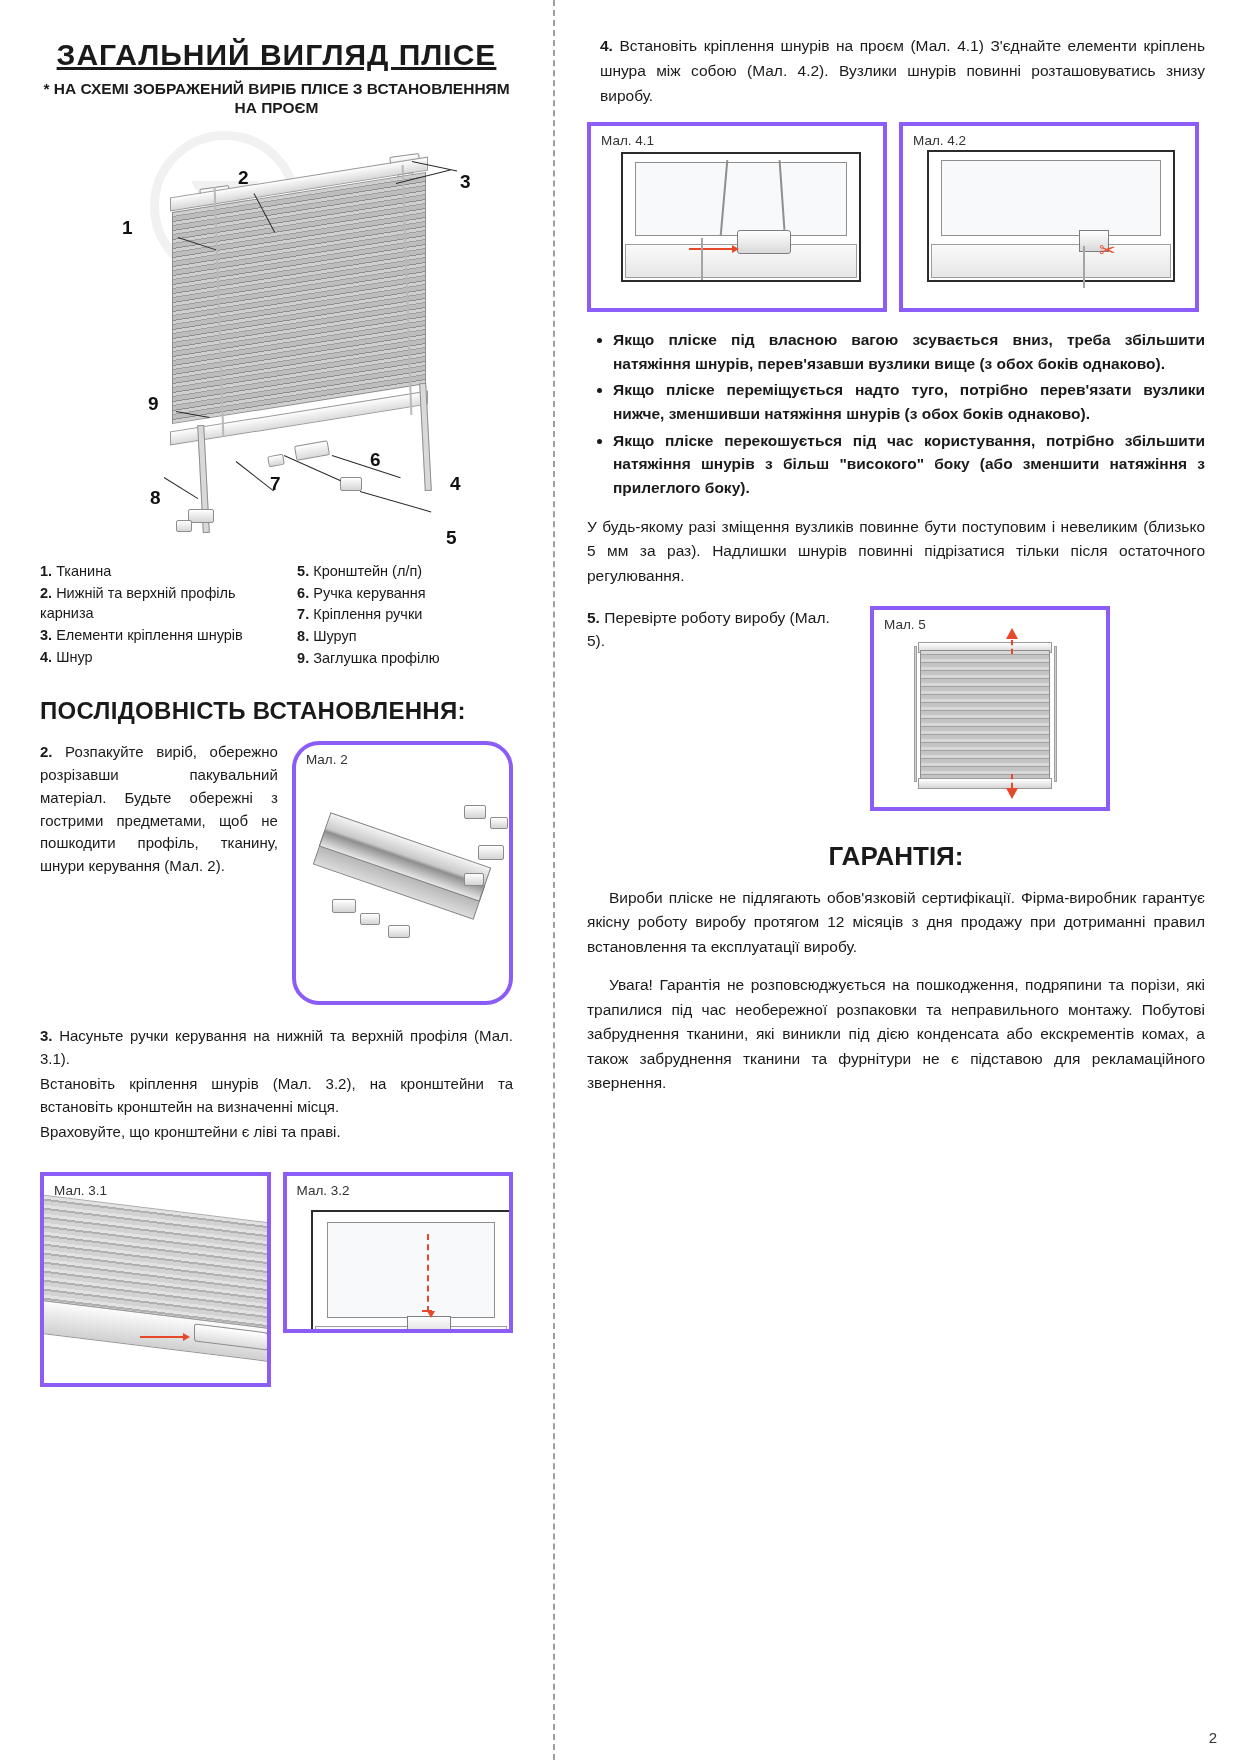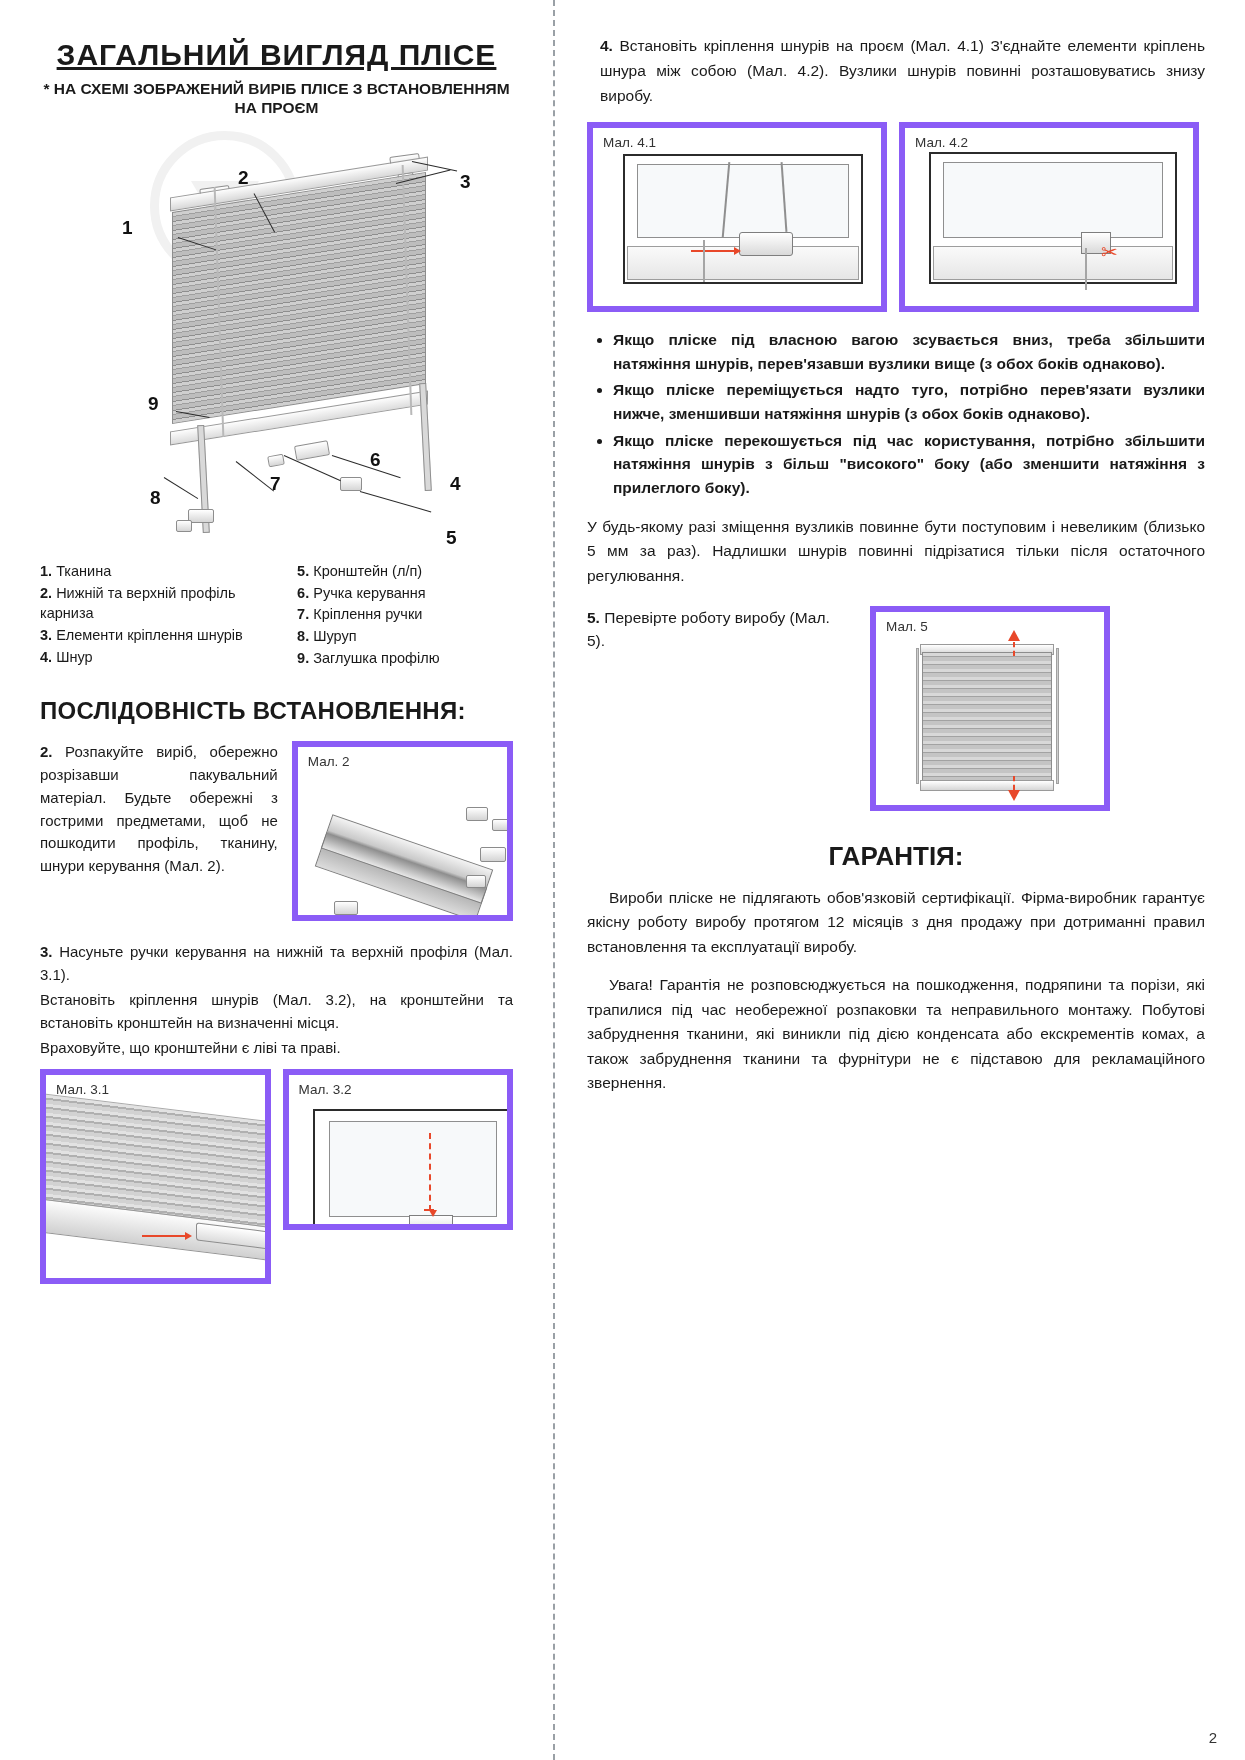--- a/index.html
+++ b/index.html
@@ -194,32 +194,32 @@
     align-items: flex-start;
   }
   .step2 .txt {
     width: 250px;
     font-size: 15px;
     line-height: 1.52;
     text-align: justify;
   }
   .step2 .txt b { font-weight: bold; }
   .figbox {
-    border: 6px solid #8b5cf6;
+    border: 4px solid #8b5cf6;
     position: relative;
     background: #fff;
     overflow: hidden;
   }
   .figbox .cap {
     position: absolute;
     top: 7px; left: 10px;
     font-size: 13.5px;
     color: #333;
   }
-  .fig2 { width: 232px; height: 180px; }
+  .fig2 { width: 232px; height: 264px; border-radius: 27px; }
 
   .pack-wrap {
     position: absolute;
     left: 18px; top: 42px;
     width: 200px; height: 160px;
   }
   .pack-bar {
     position: absolute;
     left: 6px; top: 52px;
     width: 170px; height: 36px;
@@ -243,21 +243,21 @@
     font-size: 15px;
     line-height: 1.5;
     margin-top: 20px;
     text-align: justify;
   }
   .step3 p { margin: 0 0 3px 0; }
 
   .two-figs {
     display: flex;
     gap: 12px;
-    margin-top: 9px;
+    margin-top: 28px;
   }
   .fig31 { width: 247px; height: 215px; }
   .fig32 { width: 247px; height: 161px; }
 
   .blind-close {
     position: absolute;
     left: -10px; top: 34px;
     width: 270px; height: 120px;
     background: repeating-linear-gradient(
       to bottom,

